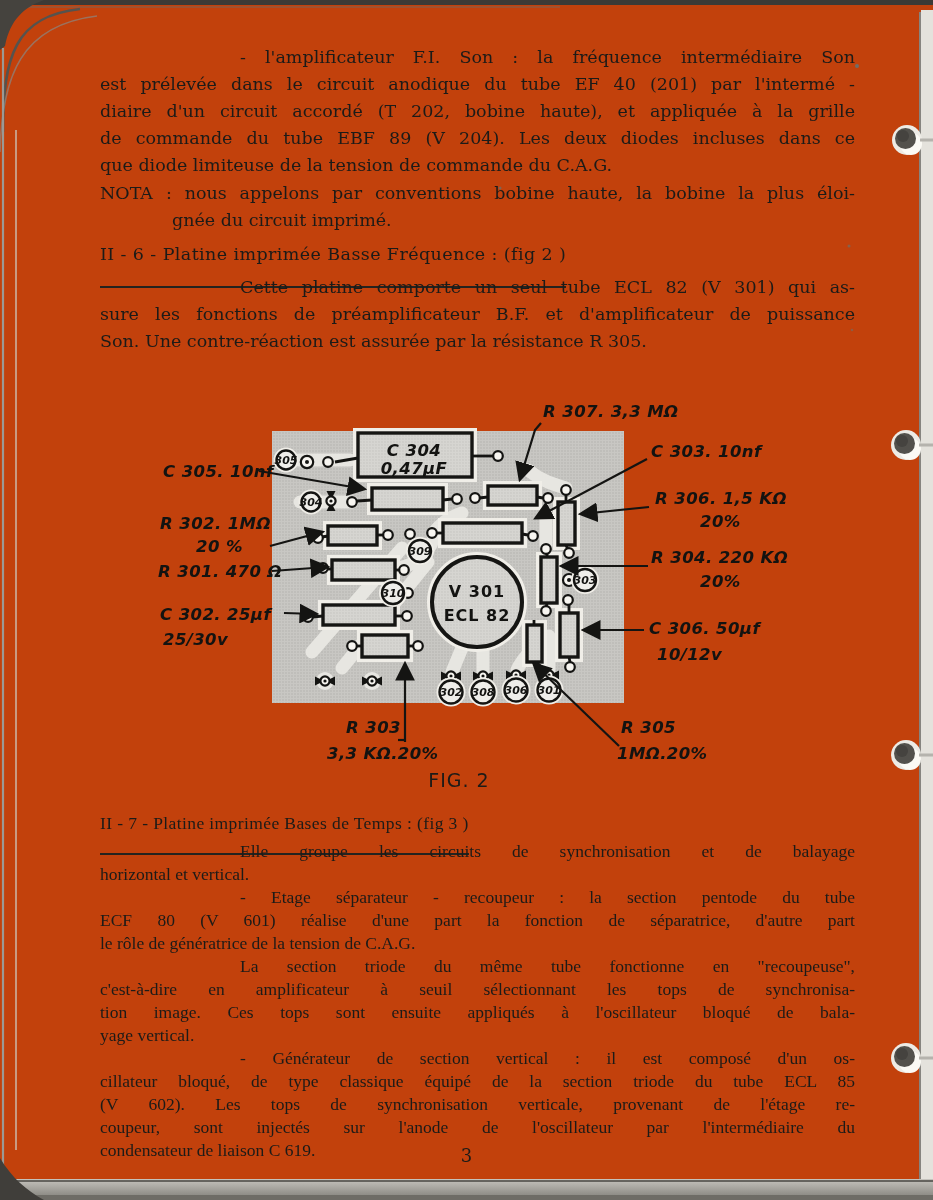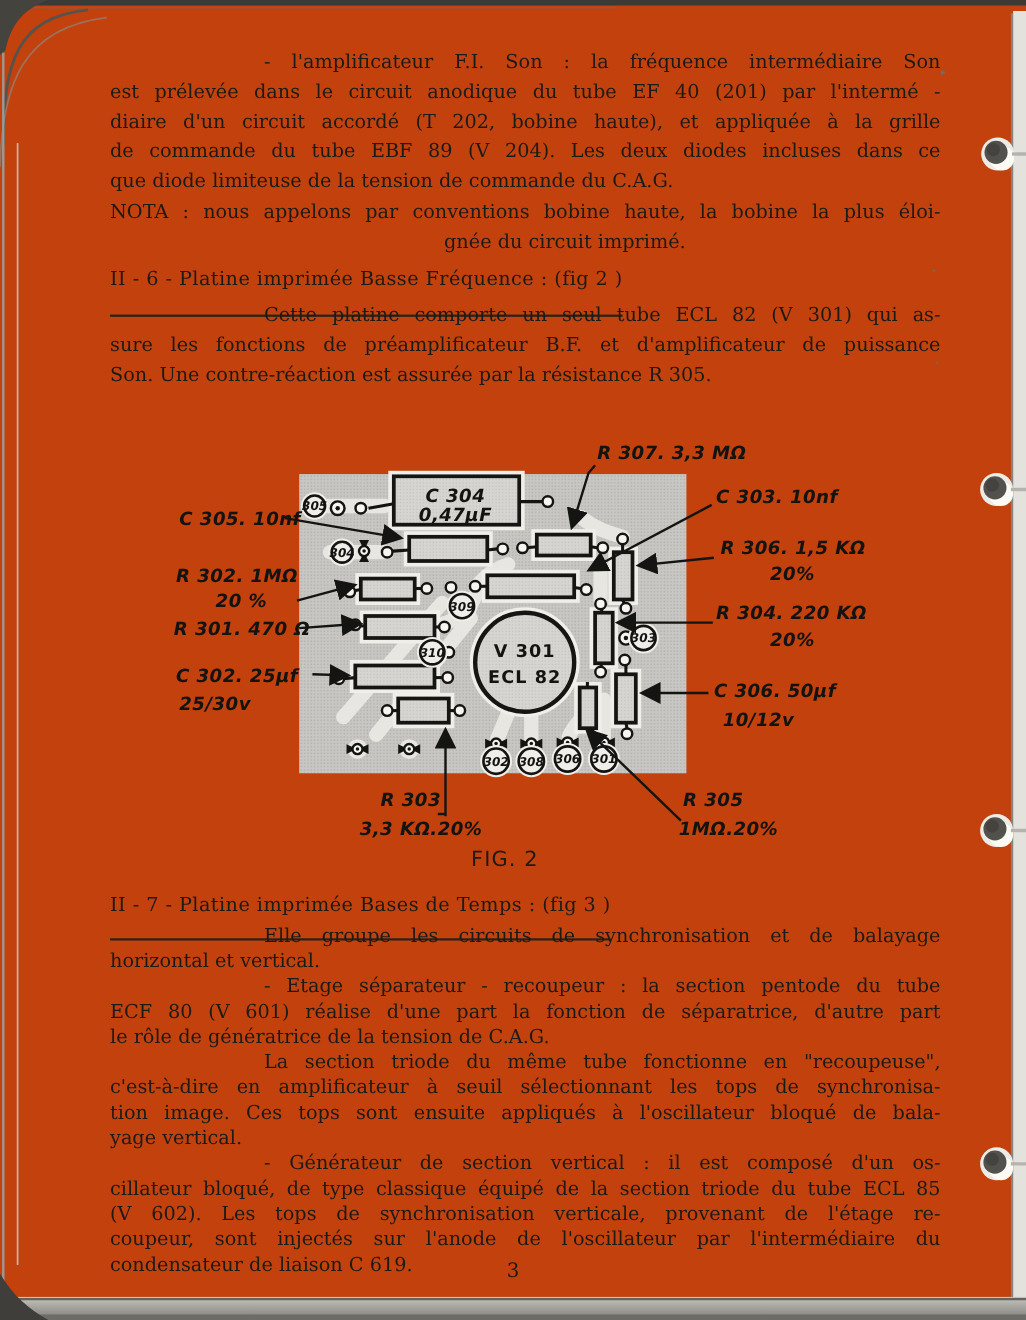--- a/index.html
+++ b/index.html
@@ -2,25 +2,25 @@
 <html><head>
 <meta charset="utf-8">
 <style>
   html,body{margin:0;padding:0;background:#888;}
   .page{position:relative;width:933px;height:1200px;background:#c2410c;overflow:hidden;
         font-family:"DejaVu Serif", serif;color:#1c1b18;}
   .blk{position:absolute;left:100px;width:755px;font-size:17.5px;}
   .blk-top{top:44px;}
   .blk-bot{top:812px;}
   .blk-top .ln{height:27px;line-height:27px;}
-  .blk-bot .ln{height:23px;line-height:23px;}
+  .blk-bot .ln{height:23px;line-height:23px;font-family:Liberation Serif, serif;}
   .ln{white-space:nowrap;}
   .j{white-space:normal;text-align:justify;text-align-last:justify;}
   .ind{text-indent:140px;}
-  .ind2{padding-left:72px;text-align:center;}
+  .ind2{padding-left:72px;}
   .hd{margin:7px 0 6px 0;}
   .hd span{display:inline-block;border-bottom:2.2px solid #24231f;padding-bottom:18px;letter-spacing:.4px;}
   #nota{margin-top:1px;}
   #h7{margin:0 0 5px 0;}
   .pageno{position:absolute;left:0;right:0;top:1145px;text-align:center;font-size:18px;}
   svg text{font-family:"DejaVu Sans", sans-serif;}
   .flab{font:italic bold 16.5px "DejaVu Sans", sans-serif;fill:#131311;letter-spacing:.4px;}
   .fnum{font:italic bold 11px "DejaVu Sans", sans-serif;fill:#131311;}
   .ftube{font:bold 16px "DejaVu Sans", sans-serif;fill:#131311;letter-spacing:1px;}
   .fcap{font:500 19px "DejaVu Sans", sans-serif;fill:#1c1b18;letter-spacing:1px;}

